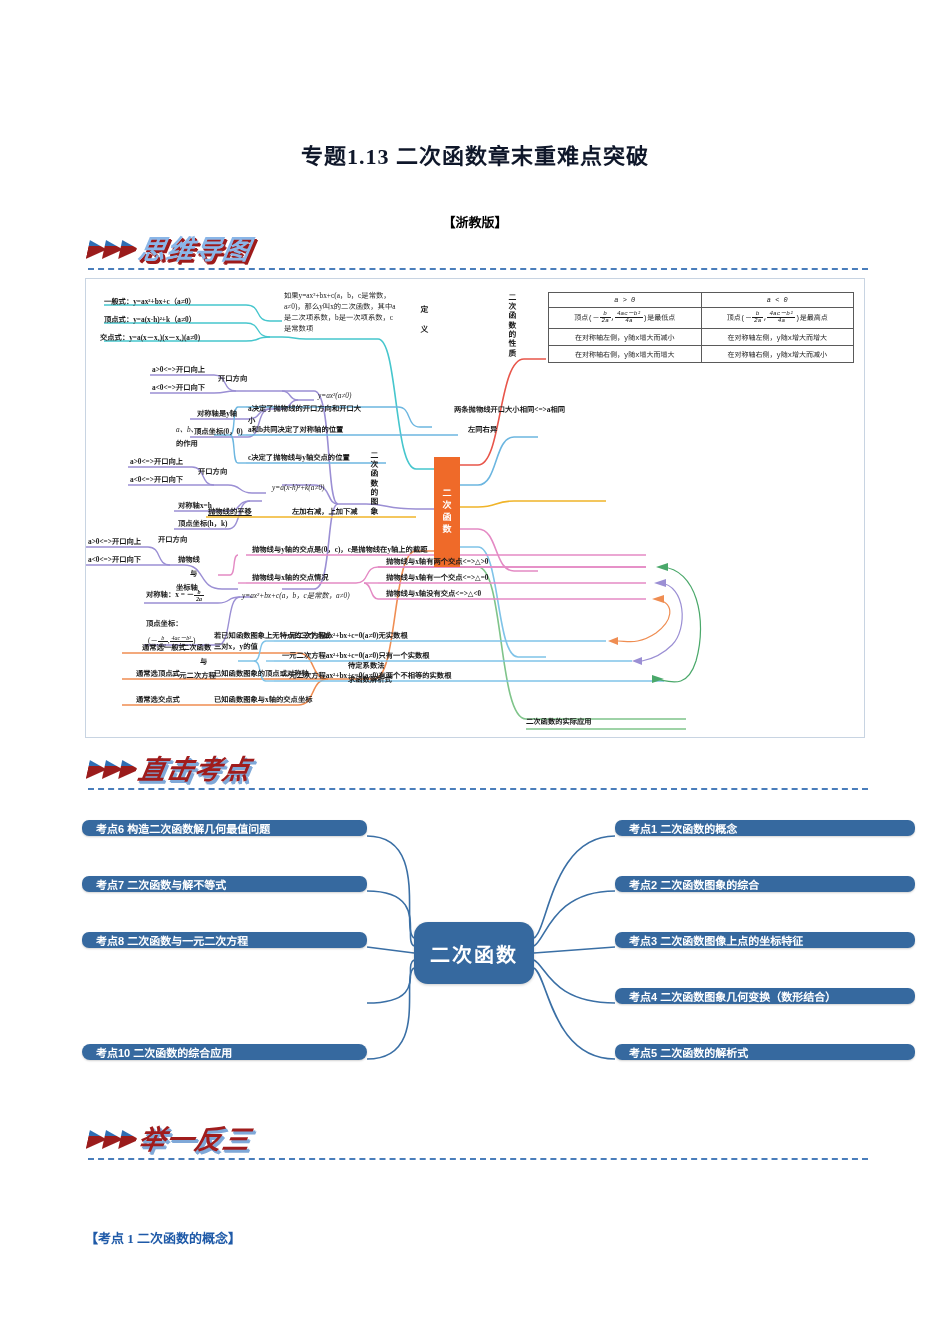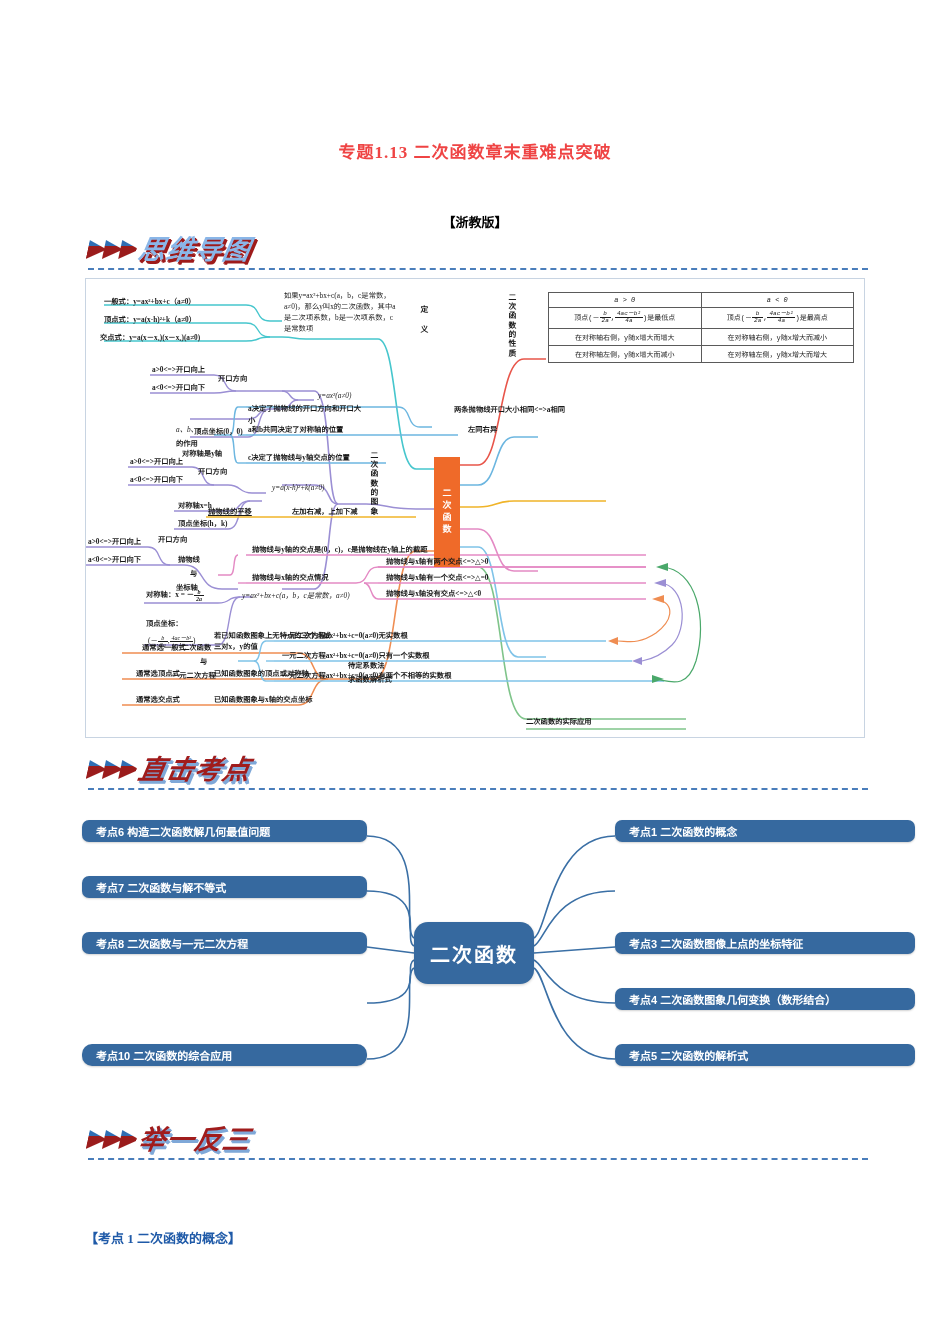--- a/index.html
+++ b/index.html
@@ -8,21 +8,21 @@
     width:950px;height:1344px;background:#ffffff;
     font-family:"Liberation Serif","DejaVu Serif",serif;
     position:relative;overflow:hidden;
   }
   .page{position:relative;width:950px;height:1344px;}
 
   
   .doc-title{
     position:absolute;left:0;top:138px;width:950px;text-align:center;
     font-family:"Liberation Serif","DejaVu Serif",serif;
-    font-size:17px;font-weight:bold;color:#ef4444;letter-spacing:1px;
+    font-size:22px;font-weight:bold;color:#0f172a;letter-spacing:1px;
   }
   .doc-edition{
     position:absolute;left:0;top:212px;width:950px;text-align:center;
     font-size:13px;font-weight:bold;color:#000;
   }
 
   
   .banner{position:absolute;height:44px;}
   .banner .arrows{
     display:inline-block;vertical-align:middle;letter-spacing:-3px;
@@ -79,21 +79,21 @@
   .prop-table .hd{font-style:italic;}
   .frac{display:inline-block;vertical-align:middle;text-align:center;font-size:6px;line-height:1.05;}
   .frac .num{display:block;border-bottom:0.8px solid #1a1a1a;padding:0 2px;}
   .frac .den{display:block;padding:0 2px;}
   .it{font-style:italic;}
 
   
   .kp-wrap{position:absolute;left:0;top:800px;width:950px;height:310px;}
   .kp-svg{position:absolute;left:0;top:0;width:950px;height:310px;}
   .kp{
-    position:absolute;height:22px;border-radius:7px;background:#36699f;
+    position:absolute;height:16px;border-radius:7px;background:#36699f;
     display:flex;align-items:center;box-sizing:border-box;padding-left:14px;
     color:#ffffff;font-size:11px;font-weight:bold;
     font-family:"Liberation Sans","DejaVu Sans",sans-serif;
     box-shadow:0 1px 2px rgba(0,0,0,.18);
   }
   .kp-left{left:82px;width:285px;}
   .kp-right{left:615px;width:300px;}
   .kp-center{
     position:absolute;left:414px;top:122px;width:120px;height:62px;border-radius:14px;
     background:#36699f;display:flex;align-items:center;justify-content:center;
@@ -247,21 +247,21 @@
     <div class="node b" style="left:18px;top:36px;">顶点式：y=a(x-h)²+k（a≠0）</div>
     <div class="node b" style="left:14px;top:54px;">交点式：y=a(x－x₁)(x－x₂)(a≠0)</div>
     <div class="node wrap" style="left:198px;top:12px;width:112px;line-height:1.5;">如果y=ax²+bx+c(a，b，c是常数，a≠0)，那么y叫x的二次函数，其中a是二次项系数，b是一次项系数，c是常数项</div>
     <div class="vtext" style="left:332px;top:26px;">定 义</div>
 
     <div class="vtext" style="left:282px;top:172px;">二次函数的图象</div>
 
     <div class="node b" style="left:66px;top:86px;">a&gt;0&lt;=&gt;开口向上</div>
     <div class="node b" style="left:66px;top:104px;">a&lt;0&lt;=&gt;开口向下</div>
     <div class="node b" style="left:132px;top:95px;">开口方向</div>
-    <div class="node b" style="left:96px;top:130px;margin-top:40px;">对称轴是y轴</div>
+    <div class="node b" style="left:111px;top:130px;">对称轴是y轴</div>
     <div class="node b" style="left:108px;top:148px;">顶点坐标(0，0)</div>
     <div class="node it" style="left:232px;top:112px;">y=ax²(a≠0)</div>
 
     <div class="node b" style="left:44px;top:178px;">a&gt;0&lt;=&gt;开口向上</div>
     <div class="node b" style="left:44px;top:196px;">a&lt;0&lt;=&gt;开口向下</div>
     <div class="node b" style="left:112px;top:188px;">开口方向</div>
     <div class="node b" style="left:92px;top:222px;">对称轴x=h</div>
     <div class="node b" style="left:92px;top:240px;">顶点坐标(h，k)</div>
     <div class="node it" style="left:186px;top:204px;">y=a(x-h)²+k(a≠0)</div>
 
@@ -299,26 +299,26 @@
       </tr>
       <tr>
         <td>
           <span>顶点</span><span>(－</span><span class="frac"><span class="num it">b</span><span class="den it">2a</span></span>,<span class="frac"><span class="num it">4ac－b²</span><span class="den it">4a</span></span><span>)</span><span>是最低点</span>
         </td>
         <td>
           <span>顶点</span><span>(－</span><span class="frac"><span class="num it">b</span><span class="den it">2a</span></span>,<span class="frac"><span class="num it">4ac－b²</span><span class="den it">4a</span></span><span>)</span><span>是最高点</span>
         </td>
       </tr>
       <tr>
+        <td class="b">在对称轴左侧，y随x增大而减小</td>
+        <td class="b">在对称轴左侧，y随x增大而增大</td>
+      </tr>
+      <tr>
         <td class="b">在对称轴右侧，y随x增大而增大</td>
         <td class="b">在对称轴右侧，y随x增大而减小</td>
-      </tr>
-      <tr>
-        <td class="b">在对称轴左侧，y随x增大而减小</td>
-        <td class="b">在对称轴左侧，y随x增大而增大</td>
       </tr>
     </tbody>
       </table>
 
     <div class="node it" style="left:90px;top:146px;">a、b、c</div>
     <div class="node b" style="left:90px;top:160px;">的作用</div>
     <div class="node b wrap" style="left:162px;top:124px;width:120px;line-height:1.6;">a决定了抛物线的开口方向和开口大小</div>
     <div class="node b" style="left:368px;top:126px;">两条抛物线开口大小相同&lt;=&gt;a相同</div>
     <div class="node b" style="left:162px;top:146px;">a和b共同决定了对称轴的位置</div>
     <div class="node b" style="left:382px;top:146px;">左同右异</div>
@@ -365,20 +365,21 @@
         <path d="M534 160 C546 166 552 203 615 203"></path>
         <path d="M534 168 C548 176 552 259 615 259"></path>
       </g>
     </svg>
     <div class="kp kp-left" style="top:20px;">考点6  构造二次函数解几何最值问题</div>
     <div class="kp kp-left" style="top:76px;">考点7  二次函数与解不等式</div>
     <div class="kp kp-left" style="top:132px;">考点8  二次函数与一元二次方程</div>
     <div class="kp kp-left" style="top:244px;border-radius:10px;">考点10  二次函数的综合应用</div>
 
     <div class="kp kp-right" style="top:20px;">考点1  二次函数的概念</div>
+    <div class="kp kp-right" style="top:76px;">考点2  二次函数图象的综合</div>
     <div class="kp kp-right" style="top:132px;">考点3  二次函数图像上点的坐标特征</div>
     <div class="kp kp-right" style="top:188px;">考点4  二次函数图象几何变换（数形结合）</div>
     <div class="kp kp-right" style="top:244px;">考点5  二次函数的解析式</div>
 
     <div class="kp-center">二次函数</div>
   </div>
 
   <div class="banner" style="left:88px;top:1118px;">
     <span class="arrows">▶▶▶</span><span class="btext bt-red">举一反三</span>
   </div>

